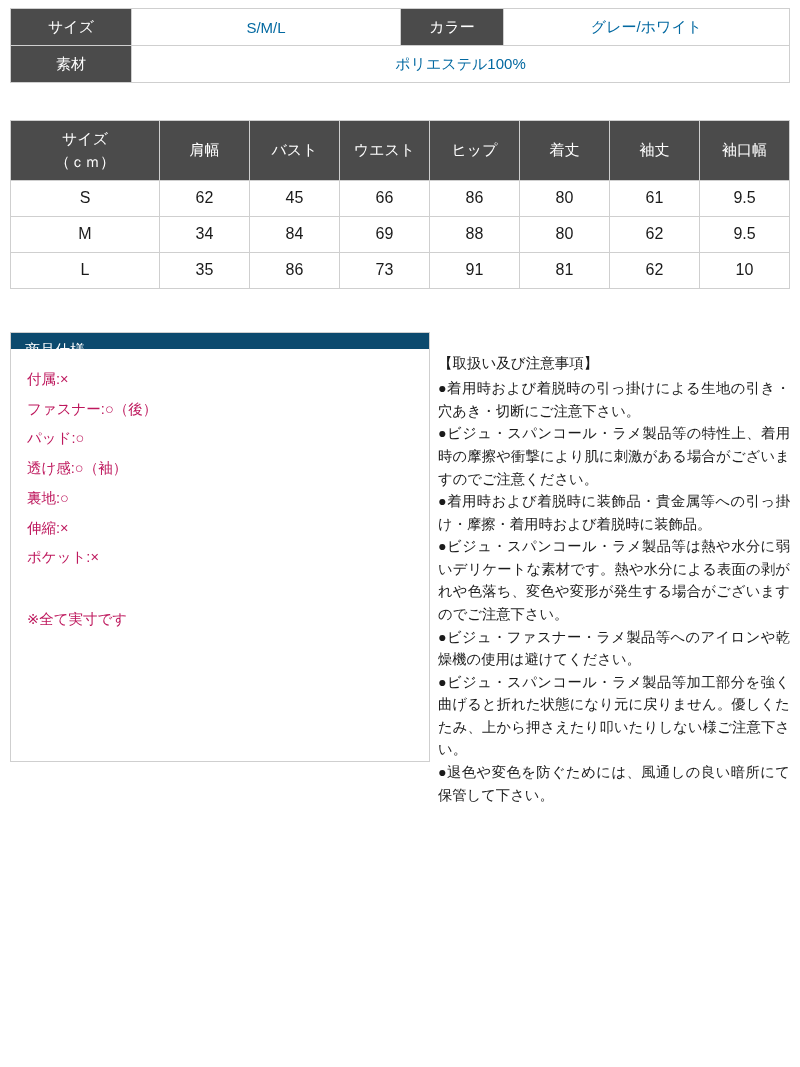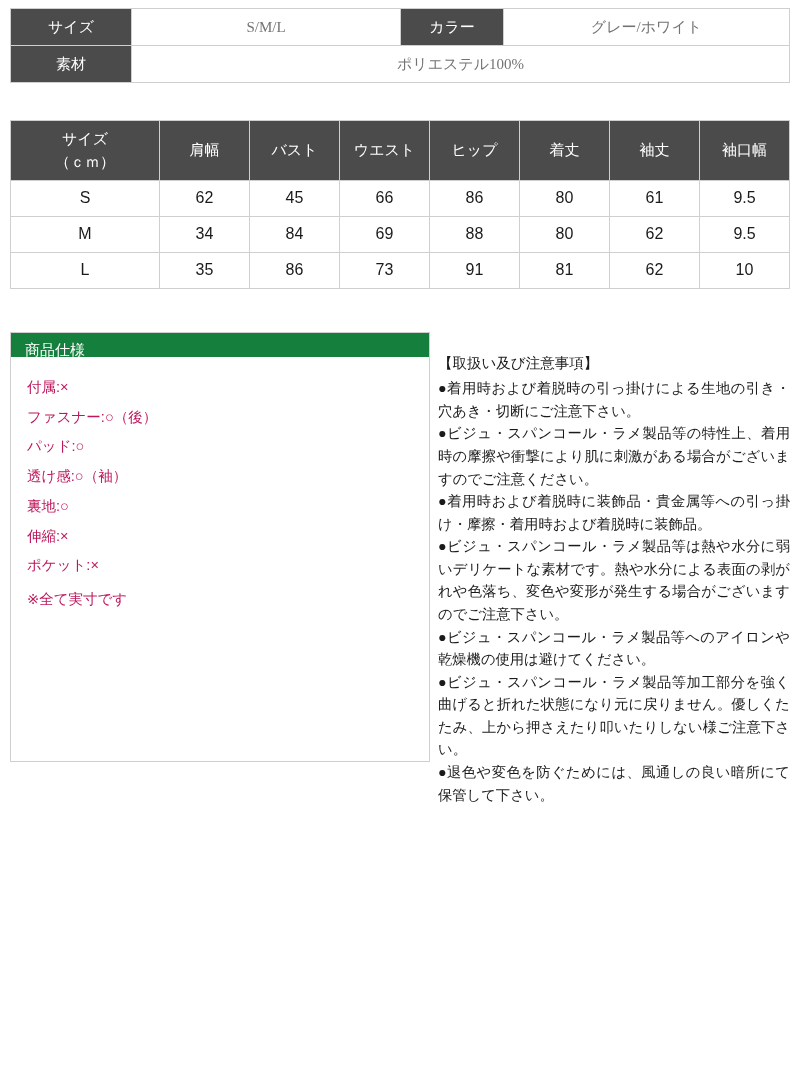--- a/index.html
+++ b/index.html
@@ -38,22 +38,21 @@
     vertical-align: middle;
     padding: 0;
   }
   .spec-table td.hd {
     background: #4b4b4b;
     color: #ffffff;
     font-size: 15px;
   }
   .spec-table td.val {
     background: #ffffff;
-    color: #737373;
-    font-family: Liberation Serif, serif;
+    color: #0369a1;
   }
 
   
   .size-table {
     position: absolute;
     left: 10px;
     top: 120px;
     width: 780px;
     border-collapse: collapse;
     table-layout: fixed;
@@ -90,36 +89,36 @@
     position: absolute;
     left: 10px;
     top: 332px;
     width: 420px;
     height: 430px;
     border: 1px solid #cfcfcf;
     box-sizing: border-box;
     background: #ffffff;
   }
   .spec-box-title {
-    background: #15803d;
+    background: #0c4a6e;
     color: #ffffff;
     font-size: 15px;
-    height: 24px;
+    height: 16px;
     line-height: 34px;
     padding-left: 14px;
     box-sizing: border-box;
   }
   .spec-box-body {
     padding: 16px 16px 0 16px;
     font-size: 14.5px;
     line-height: 2.05;
     color: #be185d;
   }
   .spec-box-note {
-    margin-top: 4px;
+    margin-top: 32px;
     font-size: 14.5px;
   }
 
   .care-box {
     position: absolute;
     left: 438px;
     top: 352px;
     width: 352px;
     box-sizing: border-box;
   }
@@ -218,18 +217,18 @@
       <div class="spec-box-note">※全て実寸です</div>
     </div>
   </div>
 
   <div class="care-box">
     <div class="care-title">【取扱い及び注意事項】</div>
     <div class="care-item">●着用時および着脱時の引っ掛けによる生地の引き・穴あき・切断にご注意下さい。</div>
     <div class="care-item">●ビジュ・スパンコール・ラメ製品等の特性上、着用時の摩擦や衝撃により肌に刺激がある場合がございますのでご注意ください。</div>
     <div class="care-item">●着用時および着脱時に装飾品・貴金属等への引っ掛け・摩擦・着用時および着脱時に装飾品。</div>
     <div class="care-item">●ビジュ・スパンコール・ラメ製品等は熱や水分に弱いデリケートな素材です。熱や水分による表面の剥がれや色落ち、変色や変形が発生する場合がございますのでご注意下さい。</div>
-    <div class="care-item">●ビジュ・スパンコール・ラメ製品等へのアイロンや乾燥機の使用は避けてください。</div>
+    <div class="care-item">●ビジュ・ファスナー・ラメ製品等へのアイロンや乾燥機の使用は避けてください。</div>
     <div class="care-item">●ビジュ・スパンコール・ラメ製品等加工部分を強く曲げると折れた状態になり元に戻りません。優しくたたみ、上から押さえたり叩いたりしない様ご注意下さい。</div>
     <div class="care-item">●退色や変色を防ぐためには、風通しの良い暗所にて保管して下さい。</div>
   </div>
 
 </div>
 
 </body></html>

